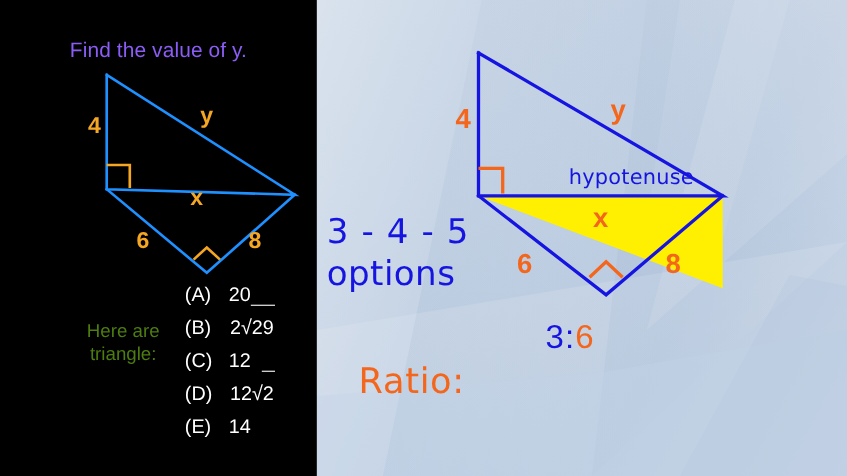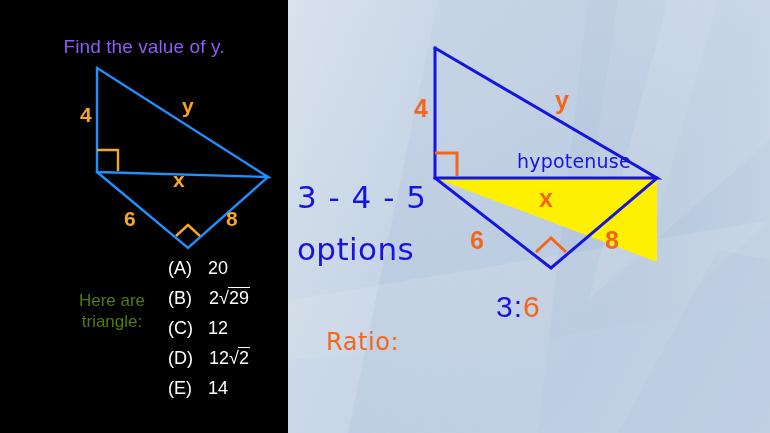--- a/index.html
+++ b/index.html
@@ -64,21 +64,21 @@
     display: flex;
     align-items: baseline;
     height: 30px;
   }
   .opt-key { width: 40px; }
   .opt-val { white-space: nowrap; }
   .radic { position: relative; padding-left: 1px; }
   .radic .rsym { font-size: 18px; }
   .radic .rbody {
     border-top: 1.4px solid #ffffff;
-    padding: 0 1px 0 1px;
+    padding: 10px 1px 0 1px;
     margin-left: -1px;
   }
 
   
   #right-panel {
     position: absolute;
     left: 288px; top: 0;
     width: 482px; height: 433px;
     overflow: hidden;
     background: linear-gradient(118deg, #c9d6e6 0%, #bdcde1 38%, #b4c6dd 68%, #c2d1e4 100%);
@@ -105,21 +105,21 @@
     color: #f4661b;
     font-family: "DejaVu Sans", sans-serif;
     line-height: 1;
   }
   #hypotenuse-label {
     font-size: 19px;
     letter-spacing: 0.2px;
   }
   #note-345 { font-size: 31px; letter-spacing: 1px; }
   #note-triangle { font-size: 31px; letter-spacing: 0.4px; }
-  #ratio-label { font-size: 24px; letter-spacing: 0.6px; }
+  #ratio-label { font-size: 32px; letter-spacing: 0.6px; }
   .ratio-row { font-size: 30px; letter-spacing: 1px; white-space: nowrap; }
   .ratio-row .o { color: #f4661b; }
   .ratio-row .b { color: #1514e0; }
 </style>
 </head>
 <body>
 
 <div id="stage">
 
   <div id="left-panel">
@@ -213,21 +213,21 @@
     </svg>
 
     <div class="lbl-orange-r" style="left:126px; top:96px;">4</div>
     <div class="lbl-orange-r" style="left:267px; top:88px;">y</div>
     <div class="lbl-orange-r" style="left:251px; top:186px;">x</div>
     <div class="lbl-orange-r" style="left:182px; top:228px;">6</div>
     <div class="lbl-orange-r" style="left:317px; top:228px;">8</div>
 
     <div class="hand-blue" id="hypotenuse-label" style="left:186px; top:152px;margin-left:43px;">hypotenuse</div>
 
-    <div class="hand-blue" id="note-345" style="left:9px; top:182px;">3 - 4 - 5</div>
+    <div class="hand-blue" id="note-345" style="left:9px; top:196px;">3 - 4 - 5</div>
     <div class="hand-blue" id="note-triangle" style="left:9px; top:234px;">options</div>
 
     <div class="hand-orange" id="ratio-label" style="left:38px; top:330px;">Ratio:</div>
 
     <div class="ratio-row" style="position:absolute; left:208px; top:290px;">
       <span class="b">3</span><span class="b">:</span><span class="o">6</span>
     </div>
 
   </div>
 </div>

